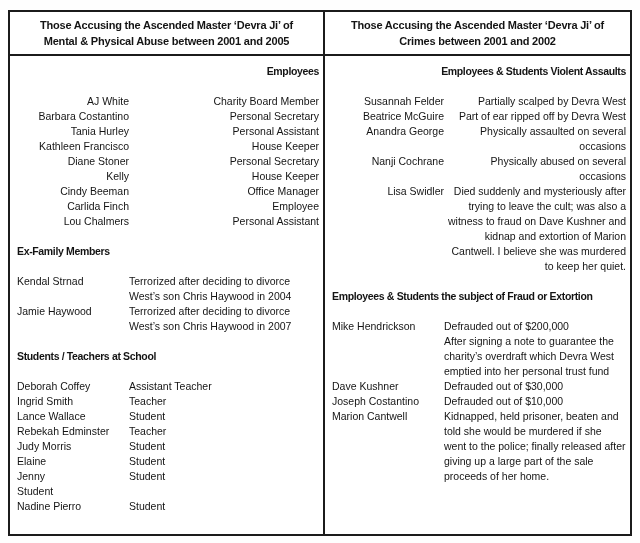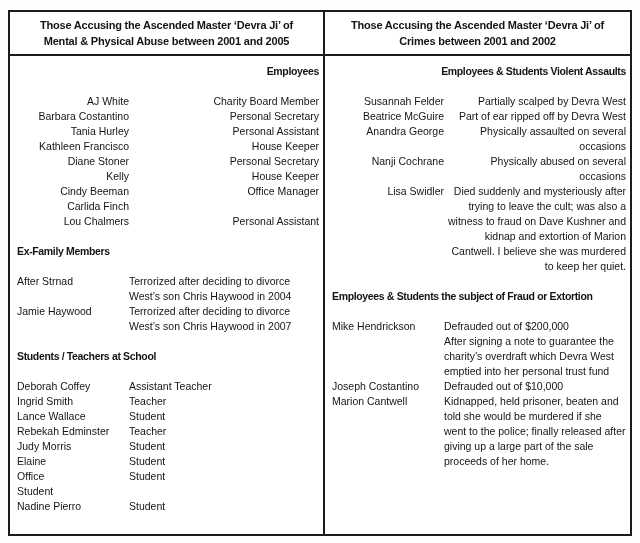--- a/index.html
+++ b/index.html
@@ -121,32 +121,35 @@
             </div>
           </div>
           <div class="row">
             <div class="name">Cindy Beeman</div>
             <div class="desc">
               <div>Office Manager</div>
             </div>
           </div>
           <div class="row">
             <div class="name">Carlida Finch</div>
+            <div class="desc">
+              <div>Employee</div>
+            </div>
           </div>
           <div class="row">
             <div class="name">Lou Chalmers</div>
             <div class="desc">
               <div>Personal Assistant</div>
             </div>
           </div>
         </div>
         <div class="section">
           <div class="heading">Ex-Family Members</div>
           <div class="row">
-            <div class="name">After Strnad</div>
+            <div class="name">Kendal Strnad</div>
             <div class="desc">
               <div>Terrorized after deciding to divorce West’s son Chris Haywood in 2004</div>
             </div>
           </div>
           <div class="row">
             <div class="name">Jamie Haywood</div>
             <div class="desc">
               <div>Terrorized after deciding to divorce West’s son Chris Haywood in 2007</div>
             </div>
           </div>
@@ -183,21 +186,21 @@
               <div>Student</div>
             </div>
           </div>
           <div class="row">
             <div class="name">Elaine</div>
             <div class="desc">
               <div>Student</div>
             </div>
           </div>
           <div class="row">
-            <div class="name">Office</div>
+            <div class="name">Jenny</div>
             <div class="desc">
               <div>Student</div>
             </div>
           </div>
           <div class="row">
             <div class="desc">
               <div>Student</div>
             </div>
           </div>
           <div class="row">
@@ -252,20 +255,26 @@
         <div class="section">
           <div class="heading">Employees &amp; Students the subject of Fraud or Extortion</div>
           <div class="row">
             <div class="name">Mike Hendrickson</div>
             <div class="desc">
               <div>Defrauded out of $200,000</div>
               <div>After signing a note to guarantee the charity’s overdraft which Devra West emptied into her personal trust fund</div>
             </div>
           </div>
           <div class="row">
+            <div class="name">Dave Kushner</div>
+            <div class="desc">
+              <div>Defrauded out of $30,000</div>
+            </div>
+          </div>
+          <div class="row">
             <div class="name">Joseph Costantino</div>
             <div class="desc">
               <div>Defrauded out of $10,000</div>
             </div>
           </div>
           <div class="row">
             <div class="name">Marion Cantwell</div>
             <div class="desc">
               <div>Kidnapped, held prisoner, beaten and told she would be murdered if she went to the police; finally released after giving up a large part of the sale proceeds of her home.</div>
             </div>

